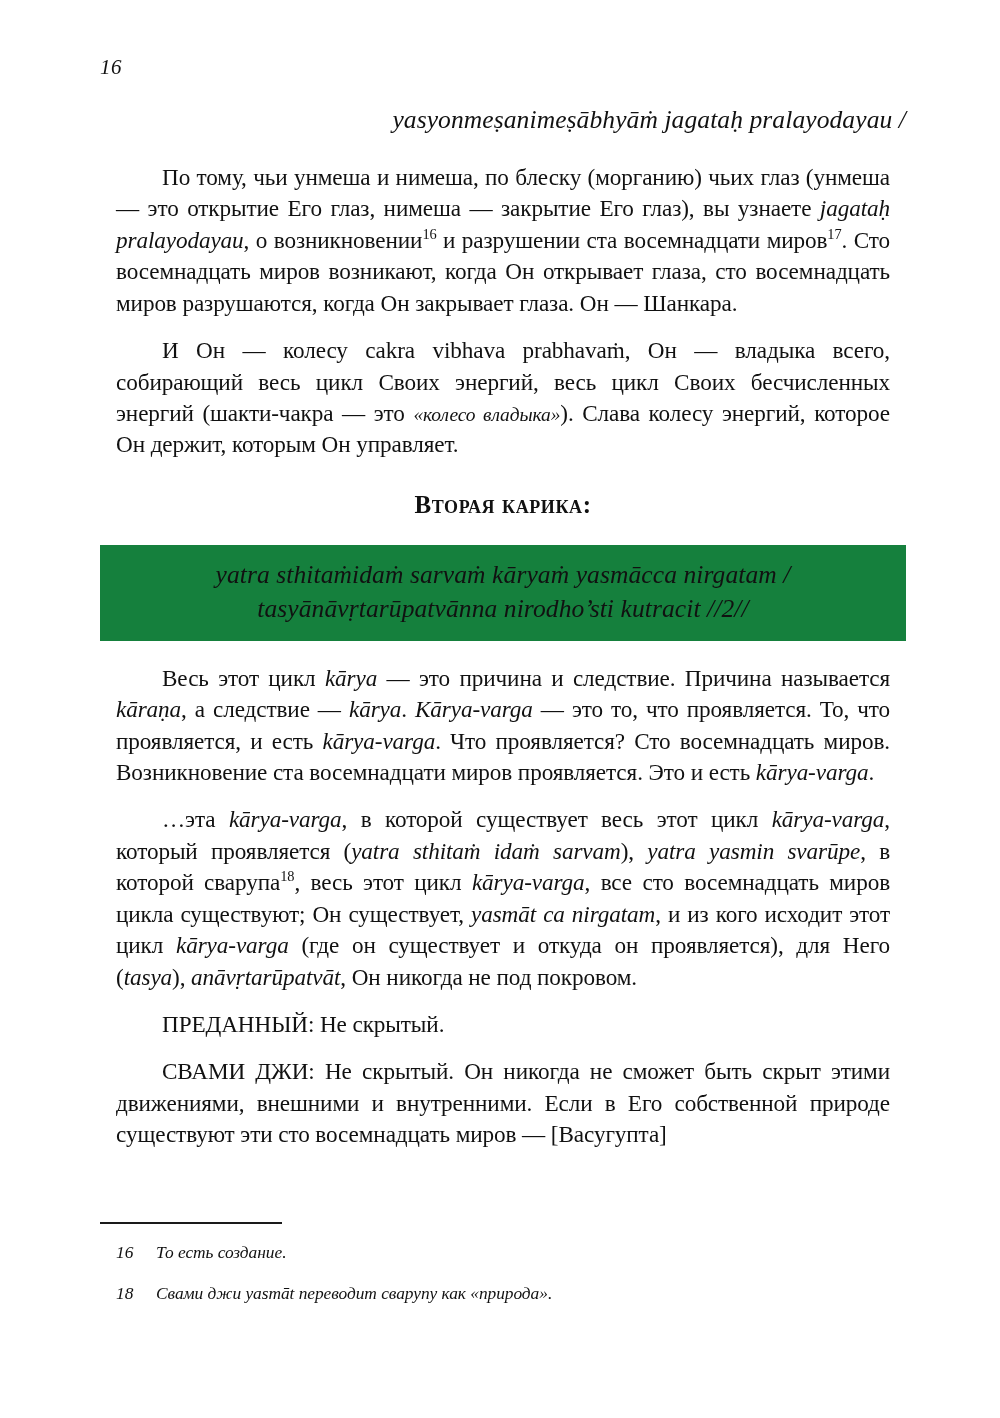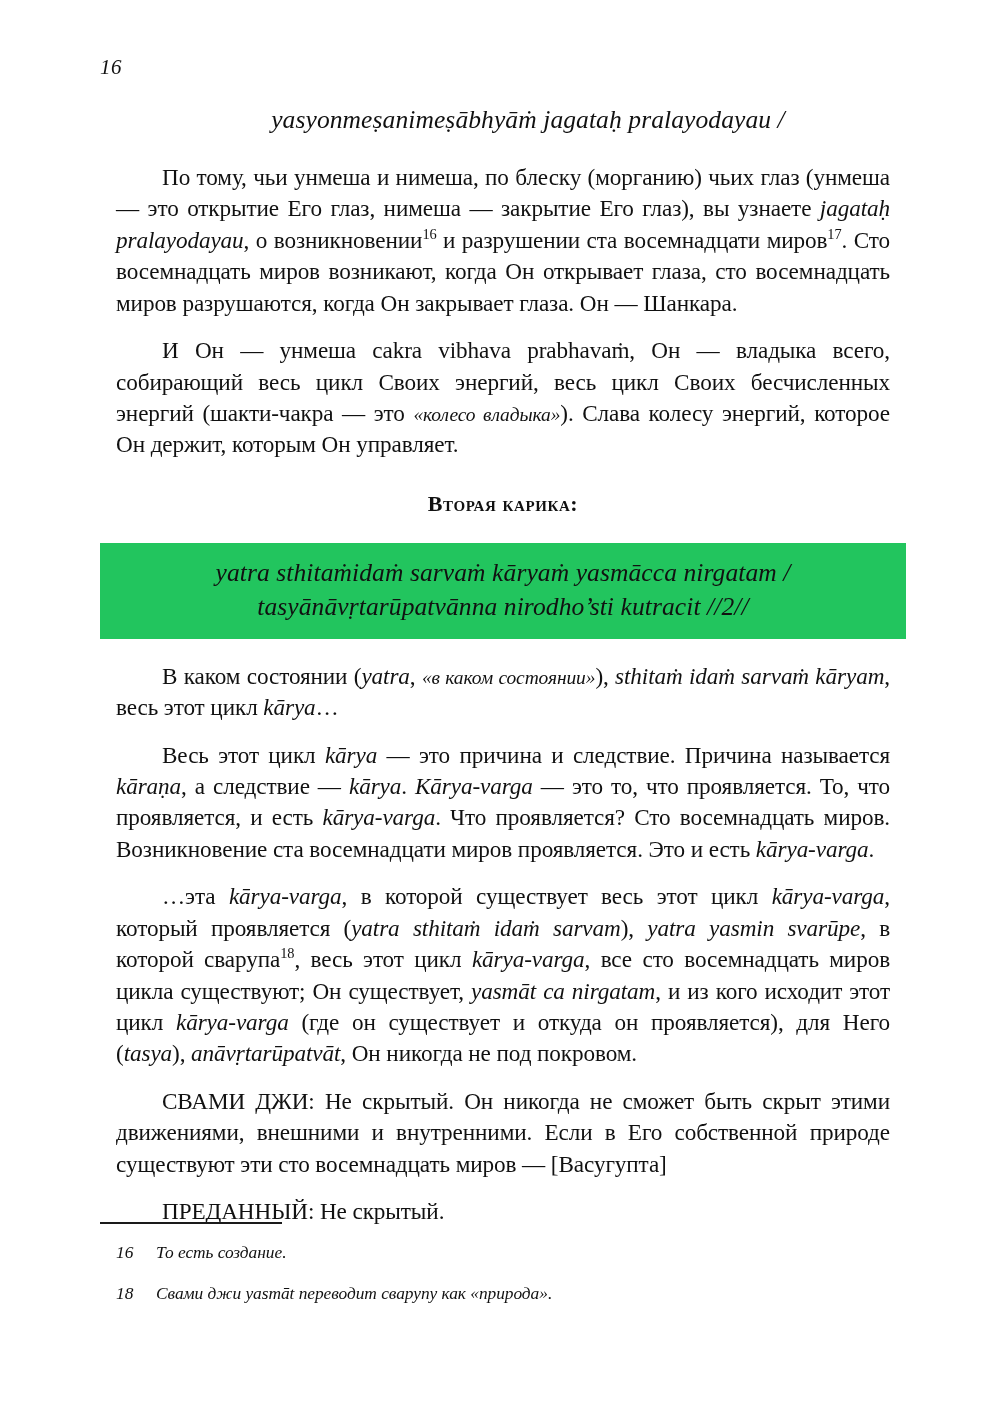--- a/index.html
+++ b/index.html
@@ -41,21 +41,21 @@
     left: 100px;
     top: 104px;
     width: 806px;
   }
 
   
   .verse-line {
     font-style: italic;
     font-size: 25.5px;
     line-height: 1.25;
-    text-align: center;
+    text-align: right;
     padding-left: 50px;
     margin: 0 0 26px 0;
     letter-spacing: 0.1px;
   }
 
   
   p.body {
     margin: 16px;
     font-size: 23.2px;
     line-height: 1.355;
@@ -71,28 +71,28 @@
     font-size: 0.62em;
     vertical-align: super;
     line-height: 0;
   }
 
   
   .section-heading {
     margin: 30px 0 26px 0;
     text-align: center;
     font-weight: bold;
-    font-size: 22px;
+    font-size: 25px;
     font-variant: small-caps;
     letter-spacing: 0.6px;
   }
 
   
   .karika-box {
-    background: #22c55e;
+    background: #15803d;
     margin: 0 0 22px 0;
     padding: 13px 0 15px 0;
     text-align: center;
   }
   .karika-box .kline {
     font-style: italic;
     font-size: 25.5px;
     line-height: 1.33;
     letter-spacing: 0.1px;
     display: block;
@@ -130,34 +130,33 @@
 
 <div class="page">
 
   <div class="folio">16</div>
 
   <div class="column">
 
     <div class="verse-line">yasyonmeṣanimeṣābhyāṁ jagataḥ pralayodayau /</div>
 
     <p class="body"><span>По тому, чьи унмеша и нимеша, по блеску (морганию) чьих глаз (унмеша — это открытие Его глаз, нимеша — закрытие Его глаз), вы узнаете </span><i>jagataḥ pralayodayau</i><span>, о возникновении</span><sup>16</sup><span> и разрушении ста восемнадцати миров</span><sup>17</sup><span>. Сто восемнадцать миров возникают, когда Он открывает глаза, сто восемнадцать миров разрушаются, когда Он закрывает глаза. Он — Шанкара.</span></p>
-    <p class="body"><span>И Он — </span><span>унмеша cakra vibhava prabhavaṁ</span><span>, Он — владыка всего, собирающий весь цикл Своих энергий, весь цикл Своих бесчисленных энергий (шакти-чакра — это </span><span class="sm">«колесо владыка»</span><span>). Слава колесу энергий, которое Он держит, которым Он управляет.</span></p>
+    <p class="body"><span>И Он — </span><span>колесу cakra vibhava prabhavaṁ</span><span>, Он — владыка всего, собирающий весь цикл Своих энергий, весь цикл Своих бесчисленных энергий (шакти-чакра — это </span><span class="sm">«колесо владыка»</span><span>). Слава колесу энергий, которое Он держит, которым Он управляет.</span></p>
 
     <div class="section-heading">Вторая карика:</div>
 
     <div class="karika-box">
       <span class="kline">yatra sthitaṁidaṁ sarvaṁ kāryaṁ yasmācca nirgatam /</span>
       <span class="kline">tasyānāvṛtarūpatvānna nirodho’sti kutracit //2//</span>
     </div>
 
-    <p class="body"><span>В каком состоянии (</span><i>yatra</i><span>, </span><span class="sm">«в каком состоянии»</span><span>), </span><i>sthitaṁ idaṁ sarvaṁ kāryam</i><span>, весь этот цикл </span><i>kārya</i><span>…</span></p>
     <p class="body"><span>Весь этот цикл </span><i>kārya</i><span> — это причина и следствие. Причина называется </span><i>kāraṇa</i><span>, а следствие — </span><i>kārya</i><span>. </span><i>Kārya-varga</i><span> — это то, что проявляется. То, что проявляется, и есть </span><i>kārya-varga</i><span>. Что проявляется? Сто восемнадцать миров. Возникновение ста восемнадцати миров проявляется. Это и есть </span><i>kārya-varga</i><span>.</span></p>
     <p class="body"><span>…эта </span><i>kārya-varga</i><span>, в которой существует весь этот цикл </span><i>kārya-varga</i><span>, который проявляется (</span><i>yatra sthitaṁ idaṁ sarvam</i><span>), </span><i>yatra yasmin svarūpe</i><span>, в которой сварупа</span><sup>18</sup><span>, весь этот цикл </span><i>kārya-varga</i><span>, все сто восемнадцать миров цикла существуют; Он существует, </span><i>yasmāt ca nirgatam</i><span>, и из кого исходит этот цикл </span><i>kārya-varga</i><span> (где он существует и откуда он проявляется), для Него (</span><i>tasya</i><span>), </span><i>anāvṛtarūpatvāt</i><span>, Он никогда не под покровом.</span></p>
+    <p class="body"><span>ПРЕДАННЫЙ: Не скрытый.</span></p>
     <p class="body"><span>СВАМИ ДЖИ: Не скрытый. Он никогда не сможет быть скрыт этими движениями, внешними и внутренними. Если в Его собственной природе существуют эти сто восемнадцать миров — [Васугупта]</span></p>
-    <p class="body"><span>ПРЕДАННЫЙ: Не скрытый.</span></p>
 
   </div>
 
   <div class="footnotes">
     <div class="fn-rule"></div>
     <p class="fn">
       <span class="fn-num">16</span><span>То есть создание.</span>
     </p>
     <p class="fn">
       <span class="fn-num">18</span><span>Свами джи yasmāt переводит сварупу как «природа».</span>

